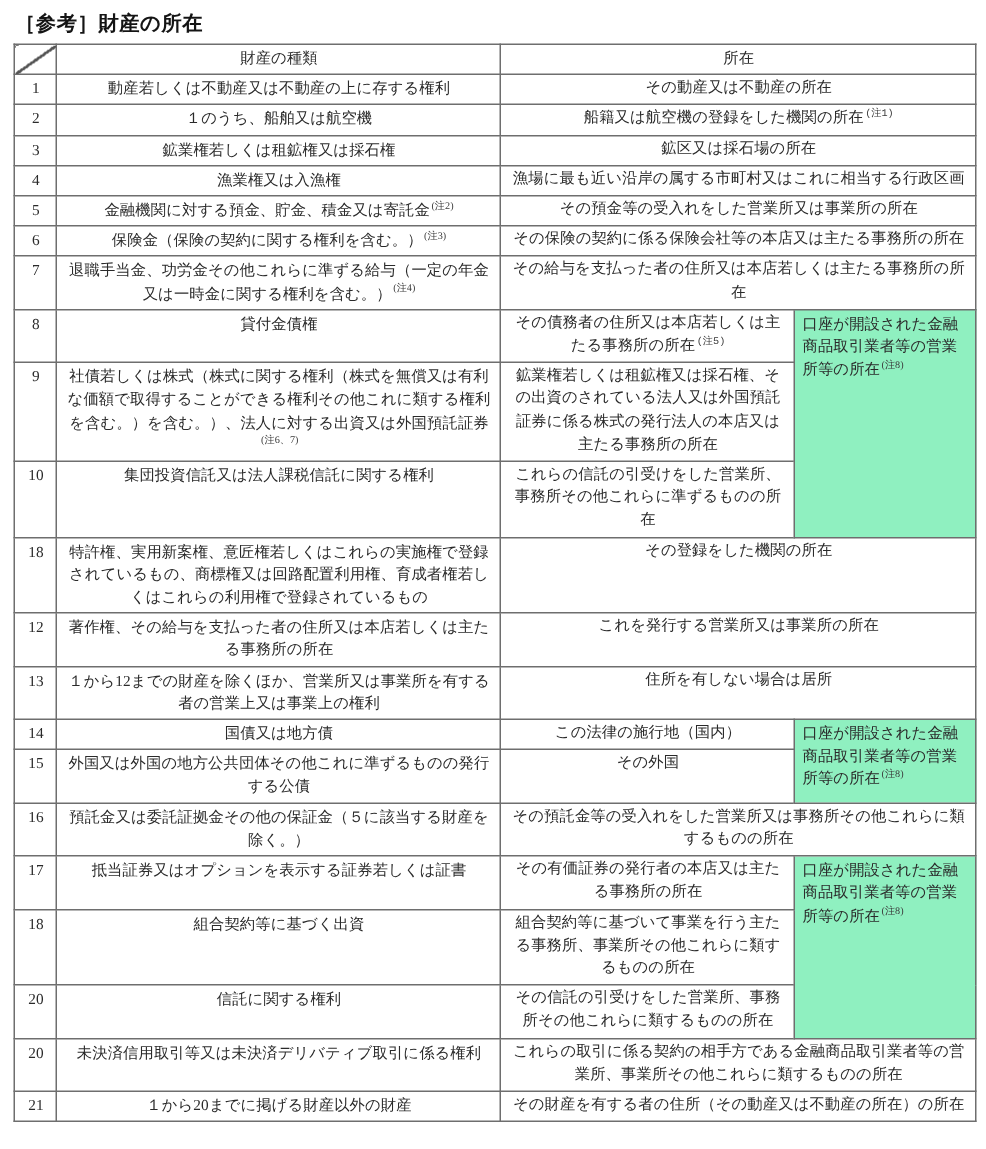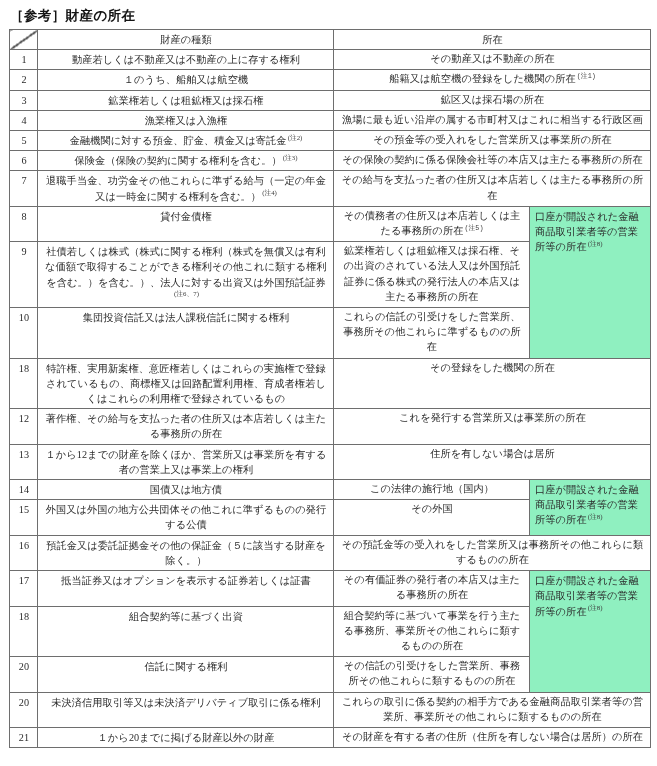--- a/index.html
+++ b/index.html
@@ -224,18 +224,18 @@
           <td class="loc"><span>その信託の引受けをした営業所、事務所その他これらに類するものの所在</span></td>
         </tr>
         <tr>
           <td class="no">20</td>
           <td class="kind"><span>未決済信用取引等又は未決済デリバティブ取引に係る権利</span></td>
           <td class="loc" colspan="2"><span>これらの取引に係る契約の相手方である金融商品取引業者等の営業所、事業所その他これらに類するものの所在</span></td>
         </tr>
         <tr>
           <td class="no">21</td>
           <td class="kind"><span>１から20までに掲げる財産以外の財産</span></td>
-          <td class="loc" colspan="2"><span>その財産を有する者の住所（住所を有しない場合は居所）の所在</span></td>
+          <td class="loc" colspan="2"><span>その財産を有する者の住所（その動産又は不動産の所在）の所在</span></td>
         </tr>
       </tbody>
   </table>
 
 </div>
 
 </body></html>

